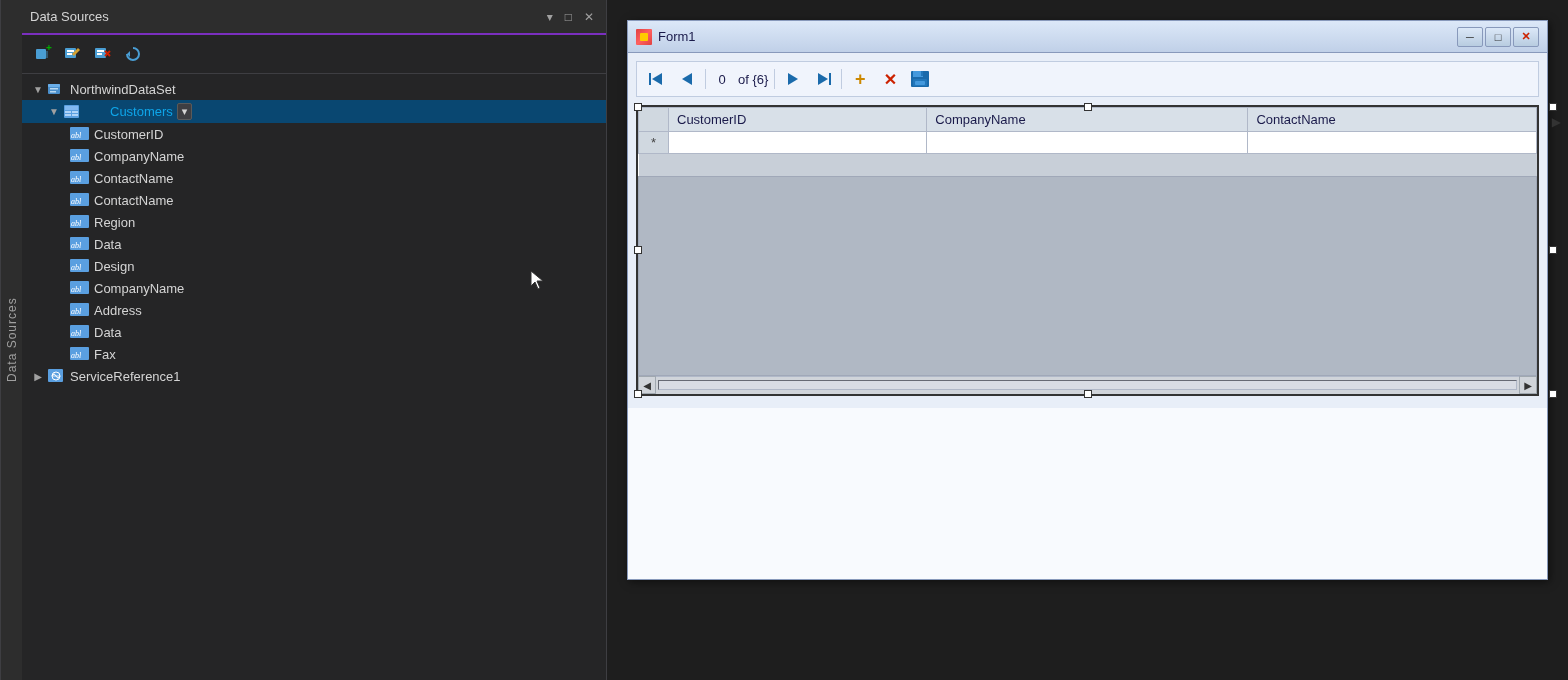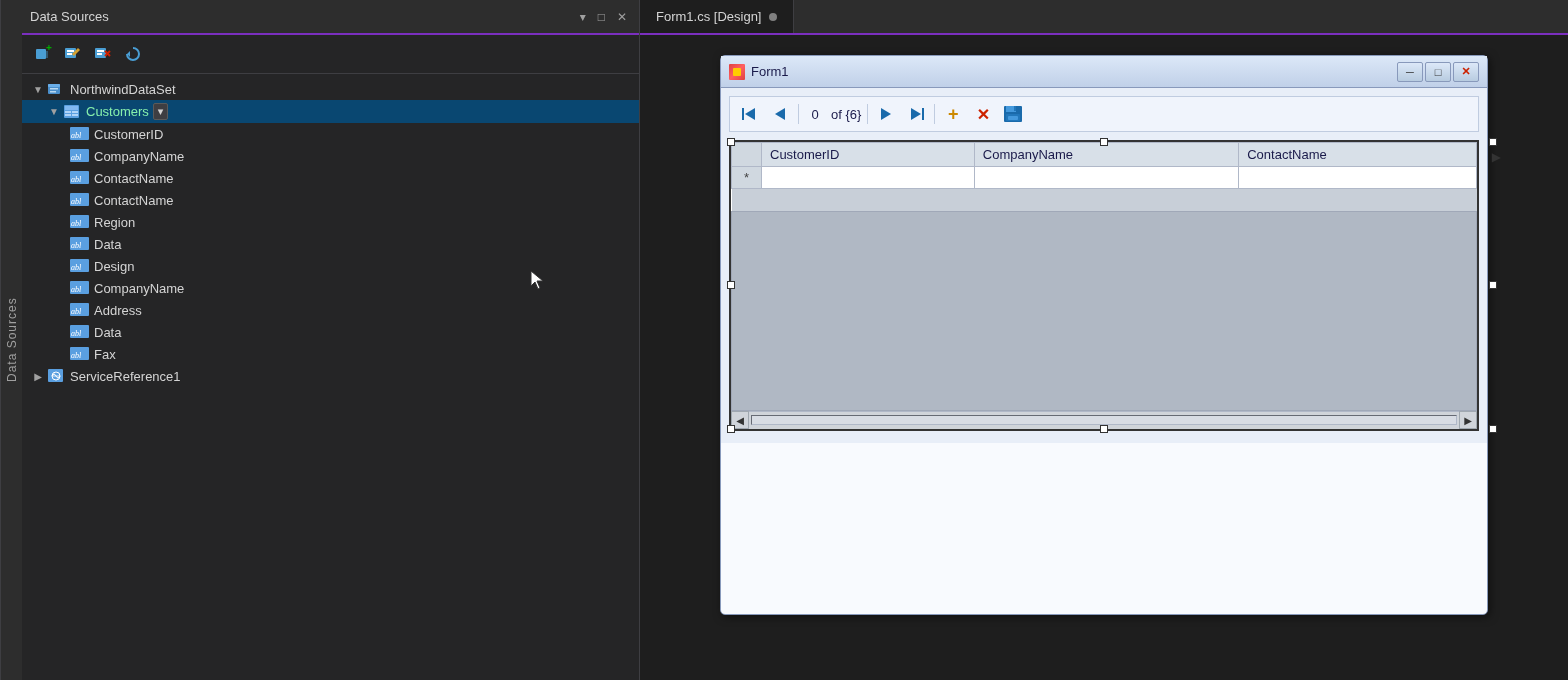--- a/index.html
+++ b/index.html
@@ -197,25 +197,25 @@
     .design-content {
       flex: 1;
       padding: 20px;
       display: flex;
       align-items: flex-start;
       justify-content: center;
     }
 
     
     .form-window {
-      width: 768px;
+      width: 921px;
       min-height: 560px;
       background: linear-gradient(180deg, #e8eef8 0px, #d0ddf0 30px, #c8d8f0 31px, #e0e8f8 32px, #f0f4fc 33px, #f8fafe 34px);
       border: 1px solid #8899bb;
-      border-radius: 5px;
+      border-radius: 0;
       box-shadow: 2px 2px 8px rgba(0,0,0,0.5);
     }
 
     .form-titlebar {
       height: 32px;
       background: linear-gradient(180deg, #dce8f8 0%, #c0d0e8 100%);
       display: flex;
       align-items: center;
       padding: 0 8px;
       border-bottom: 1px solid #8899bb;
@@ -491,21 +491,21 @@
         <span class="tree-icon">
           <svg width="16" height="14" viewBox="0 0 16 14">
             <rect x="0" y="0" width="15" height="13" rx="1" fill="#5a9fe0"></rect>
             <rect x="1" y="1" width="13" height="4" fill="#80b8f0"></rect>
             <rect x="1" y="6" width="6" height="2" fill="#b0d4f8"></rect>
             <rect x="8" y="6" width="6" height="2" fill="#b0d4f8"></rect>
             <rect x="1" y="9" width="6" height="2" fill="#b0d4f8"></rect>
             <rect x="8" y="9" width="6" height="2" fill="#b0d4f8"></rect>
           </svg>
         </span>
-        <span class="tree-label" style="color: #86efac;">Customers</span>
+        <span class="tree-label" style="color: #0ea5e9; margin-left: 24px;">Customers</span>
         <button class="dropdown-btn">▾</button>
       </div>
 
       <div class="tree-item" style="padding-left: 48px;">
         <span class="tree-icon">
           <svg width="20" height="14" viewBox="0 0 20 14">
             <rect x="0" y="0" width="19" height="13" rx="1" fill="#5a9fe0"></rect>
             <text x="1" y="11" fill="white" font-size="8" font-family="serif" font-style="italic">abl</text>
           </svg>
         </span>
@@ -623,26 +623,20 @@
           </svg>
         </span>
         <span class="tree-label">ServiceReference1</span>
       </div>
     </div>
   </div>
 </div>
 
 <div class="design-panel">
 
-  <div class="design-tab-bar">
-    <div class="design-tab">
-      <span class="design-tab-label">Form1.cs [Design]</span>
-      <span class="tab-dot"></span>
-    </div>
-  </div>
 
   <div class="design-content">
     <div class="form-window">
 
       <div class="form-titlebar">
         <div class="form-title-left">
           <div class="form-icon"></div>
           <span class="form-title-text">Form1</span>
         </div>
         <div class="form-window-buttons">

